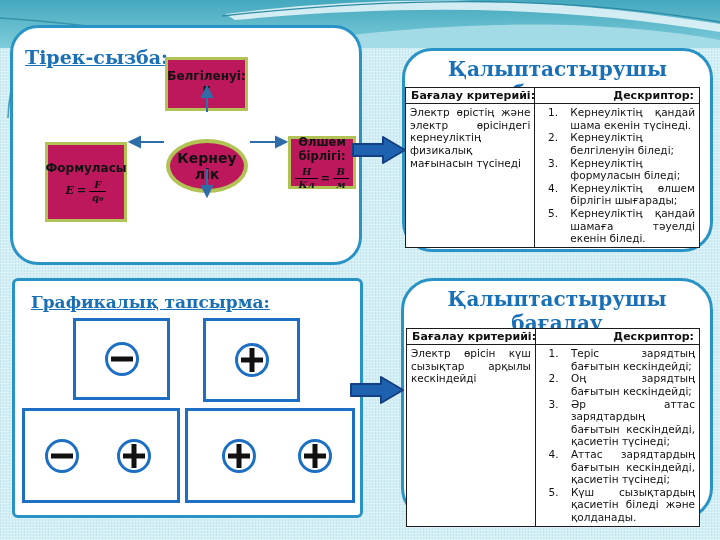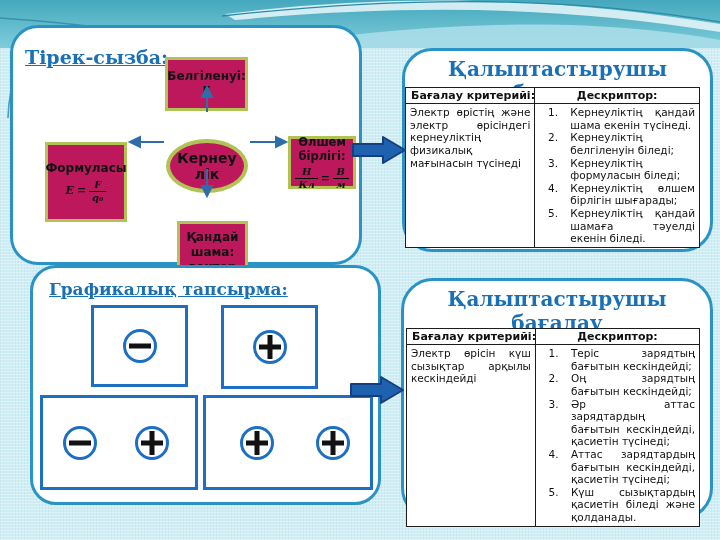--- a/index.html
+++ b/index.html
@@ -12,21 +12,21 @@
     position:relative; width:720px; height:540px; overflow:hidden;
     background-color:var(--bg);
     background-image:
       repeating-linear-gradient(0deg, rgba(255,255,255,.30) 0 1px, transparent 1px 3px),
       repeating-linear-gradient(90deg, rgba(160,210,225,.25) 0 1px, transparent 1px 3px);
     font-family:"DejaVu Sans","Liberation Sans",sans-serif; color:#111;
   }
   .band{position:absolute;left:0;top:0;z-index:0;}
   .box{position:absolute;background:#fff;border:3px solid var(--panel-border);box-sizing:border-box;z-index:2;}
   .box-tl{left:10px;top:25px;width:352px;height:240px;border-radius:28px;}
-  .box-bl{left:12px;top:265px;width:351px;height:240px;border-radius:26px;margin-left:18px;}
+  .box-bl{left:12px;top:278px;width:351px;height:240px;border-radius:6px;}
   .box-tr{left:402px;top:48px;width:311px;height:204px;border-radius:30px;}
   .box-br{left:401px;top:278px;width:312px;height:242px;border-radius:32px;}
   h2{margin:0;font-weight:bold;}
   .underline-title{
     position:absolute;font-family:"DejaVu Serif","Liberation Serif",serif;
     color:var(--title-blue);text-decoration:underline;white-space:nowrap;
   }
   .tirek-title{left:12px;top:18px;font-size:19px;}
   .grafik-title{left:16px;top:11px;font-size:17px;}
   .assess-title{
@@ -48,21 +48,21 @@
   .frac{display:inline-block;text-align:center;font-size:10px;line-height:1.15;}
   .frac .fnum{display:block;border-bottom:1.4px solid #000;padding:0 3px;}
   .frac .fden{display:block;padding:0 3px;}
   .concept-arrows{position:absolute;left:0;top:0;z-index:1;}
   
   .assess-table{
     position:absolute;border-collapse:collapse;background:#fff;table-layout:fixed;
     font-size:10.5px;line-height:1.2;
   }
   .assess-table th,.assess-table td{border:1.5px solid var(--table-border);vertical-align:top;}
-  .assess-table th{font-size:11px;text-align:center;padding:1px 5px;white-space:nowrap;}
+  .assess-table th{font-size:11px;text-align:right;padding:1px 5px;white-space:nowrap;}
   .assess-table td{padding:2px 4px;}
   .criteria-cell{text-align:justify;}
   .assess-table ol{margin:0;padding-left:22px;}
   .assess-table li{padding-left:9px;text-align:justify;}
   .t1{left:0px;top:36px;width:295px;height:155px;}
   .t2{left:2px;top:47px;width:294px;height:184px;}
   .col-criteria{width:44%;}
   
   .gcell{
     position:absolute;border:3px solid var(--inner-border);background:#fff;box-sizing:border-box;
@@ -146,25 +146,20 @@
           <span class="fden">Кл</span>
         </span>
         <span>=</span>
         <span class="frac">
           <span class="fnum">В</span>
           <span class="fden">м</span>
         </span>
       </span>
     </div>
 
-    <div class="cnode node-bottom">
-      <span>Қандай</span>
-      <span>шама:</span>
-      <span>вектор</span>
-    </div>
   </section>
 
   <section class="box box-tr">
     <h2 class="assess-title">Қалыптастырушы бағалау</h2>
     <table class="assess-table t1">
       <colgroup>
           <col class="col-criteria">
           <col>
         </colgroup>
       <tbody>

